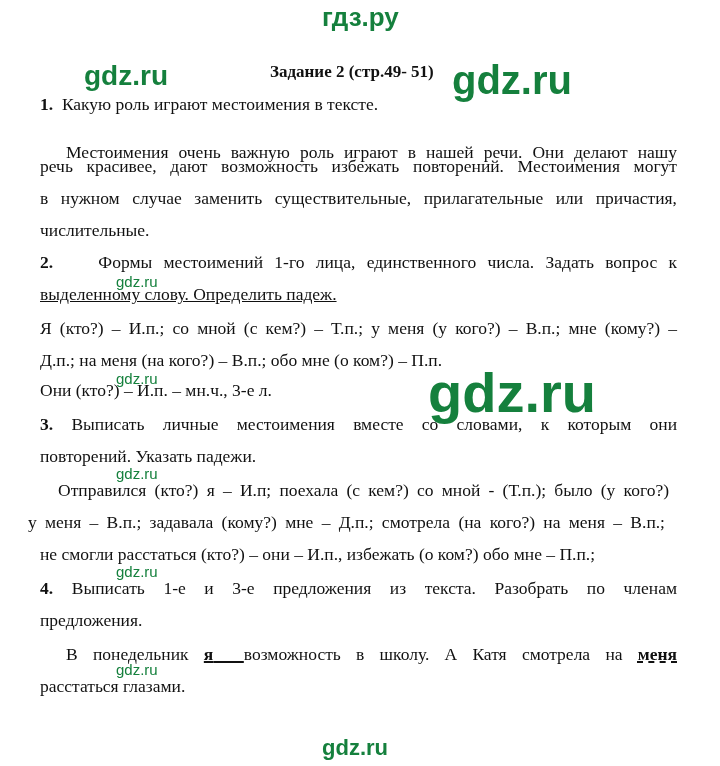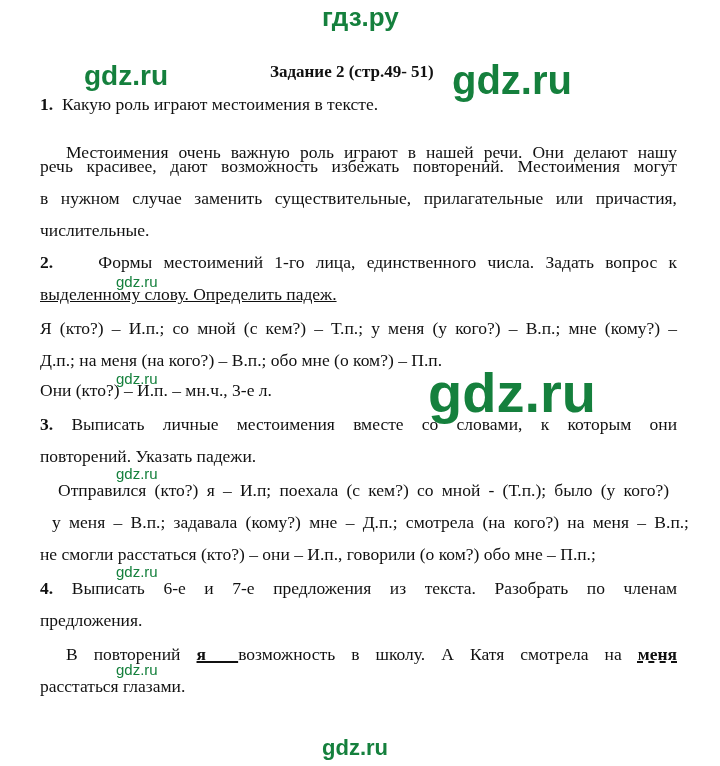--- a/index.html
+++ b/index.html
@@ -42,25 +42,25 @@
 <div class="line serif" style="left:40px;top:284px;text-decoration:underline;">выделенному слову. Определить падеж.</div>
 <div class="line serif just" style="left:40px;top:318px;width:637px;">Я (кто?) – И.п.; со мной (с кем?) – Т.п.; у меня (у кого?) – В.п.; мне (кому?) –</div>
 <div class="line serif" style="left:40px;top:350px;">Д.п.; на меня (на кого?) – В.п.; обо мне (о ком?) – П.п.</div>
 <div class="line serif" style="left:40px;top:380px;">Они (кто?) – И.п. – мн.ч., 3-е л.</div>
 
 <div class="line serif just" style="left:40px;top:414px;width:637px;">
   <span class="b">3.</span> <span>Выписать личные местоимения вместе со словами, к которым они</span>
 </div>
 <div class="line serif" style="left:40px;top:446px;">повторений. Указать падежи.</div>
 <div class="line serif just" style="left:58px;top:480px;width:611px;">Отправился (кто?) я – И.п; поехала (с кем?) со мной - (Т.п.); было (у кого?)</div>
-<div class="line serif just" style="left:52px;top:512px;width:637px;">у меня – В.п.; задавала (кому?) мне – Д.п.; смотрела (на кого?) на меня – В.п.;</div>
-<div class="line serif" style="left:40px;top:544px;">не смогли расстаться (кто?) – они – И.п., говорили (о ком?) обо мне – П.п.;</div>
+<div class="line serif just" style="left:28px;top:512px;width:637px;">у меня – В.п.; задавала (кому?) мне – Д.п.; смотрела (на кого?) на меня – В.п.;</div>
+<div class="line serif" style="left:40px;top:544px;">не смогли расстаться (кто?) – они – И.п., избежать (о ком?) обо мне – П.п.;</div>
 
 <div class="line serif just" style="left:40px;top:578px;width:637px;">
-  <span class="b">4.</span> <span>Выписать 6-е и 7-е предложения из текста. Разобрать по членам</span>
+  <span class="b">4.</span> <span>Выписать 1-е и 3-е предложения из текста. Разобрать по членам</span>
 </div>
 <div class="line serif" style="left:40px;top:610px;">предложения.</div>
 <div class="line serif just" style="left:66px;top:644px;width:611px;">
-  <span>В повторений</span>
+  <span>В понедельник</span>
   <span class="b u-solid">я</span><span class="u-solid">&nbsp;&nbsp;</span><span>возможность в школу. А Катя смотрела на</span>
   <span class="b u-dash">меня</span>
 </div>
 <div class="line serif" style="left:40px;top:676px;">расстаться глазами.</div>
 
 </body></html>

